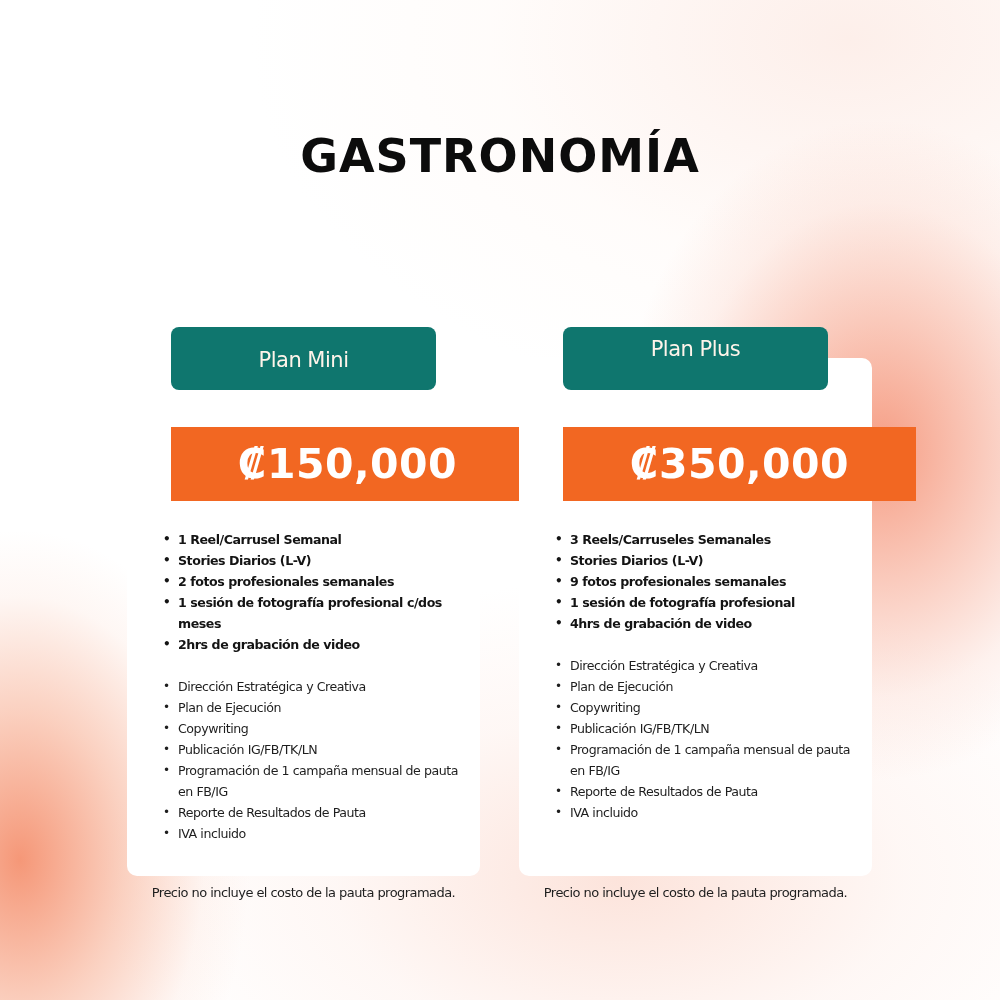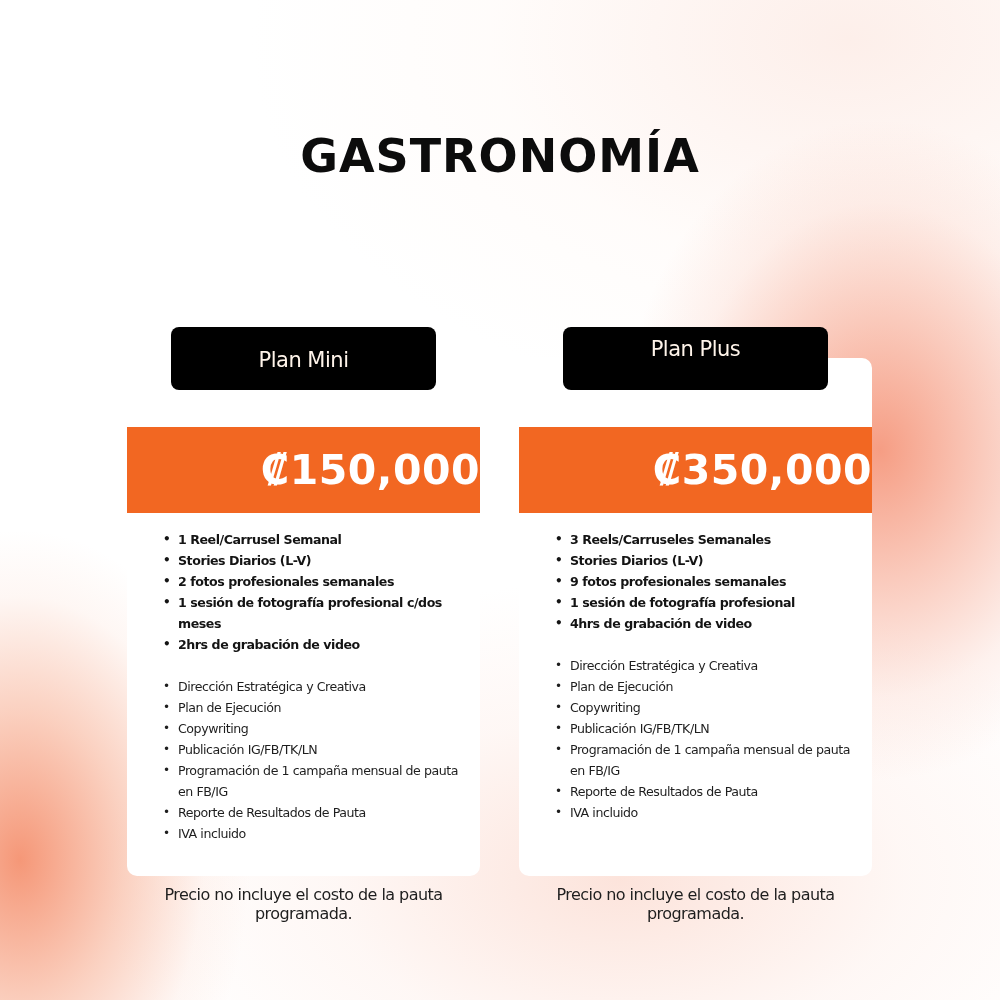--- a/index.html
+++ b/index.html
@@ -42,41 +42,41 @@
       position: absolute;
       background: #ffffff;
       border-radius: 10px;
     }
     .card-left { left: 127px; top: 358px; width: 353px; height: 518px; }
     .card-right { left: 519px; top: 358px; width: 353px; height: 518px; }
 
     .pill {
       position: absolute;
       width: 265px; height: 63px;
-      background: #000000;
+      background: #0f766e;
       border-radius: 8px;
       color: #fff4ea;
       font-family: "DejaVu Sans", sans-serif;
       font-size: 21px;
       letter-spacing: -0.5px;
       display: flex; align-items: center; justify-content: center;
     }
     .pill-left { left: 171px; top: 327px; padding-top: 2px; }
     .pill-right { left: 563px; top: 327px; padding-bottom: 20px; }
 
     .price {
       position: absolute;
-      width: 353px; height: 86px;
+      width: 353px; height: 74px;
       background: #f26722;
       color: #ffffff;
       font-family: "DejaVu Sans", sans-serif;
       font-weight: bold;
       font-size: 41px;
       letter-spacing: 0.5px;
-      display: flex; align-items: center; justify-content: flex-end;
+      display: flex; align-items: center; justify-content: center; margin-left: 44px;
     }
     .price-left { left: 127px; top: 427px; }
     .price-right { left: 519px; top: 427px; }
 
     .features {
       position: absolute;
       width: 300px;
       font-family: "DejaVu Sans", sans-serif;
       font-size: 12.6px;
       color: #141414;
@@ -96,21 +96,21 @@
     }
     .features ul.strong li { font-weight: bold; }
     .features ul.plain { margin-top: 21px; }
     .features ul.plain li { font-weight: normal; color: #1e1e1e; }
 
     .note {
       position: absolute;
       width: 353px;
       text-align: center;
       font-family: "DejaVu Sans", sans-serif;
-      font-size: 16px;
+      font-size: 13px;
       letter-spacing: -0.55px;
       color: #1e1e1e;
       top: 885px;
     }
     .note-left { left: 127px; }
     .note-right { left: 519px; }
   </style>
 </head>
 <body>
 

